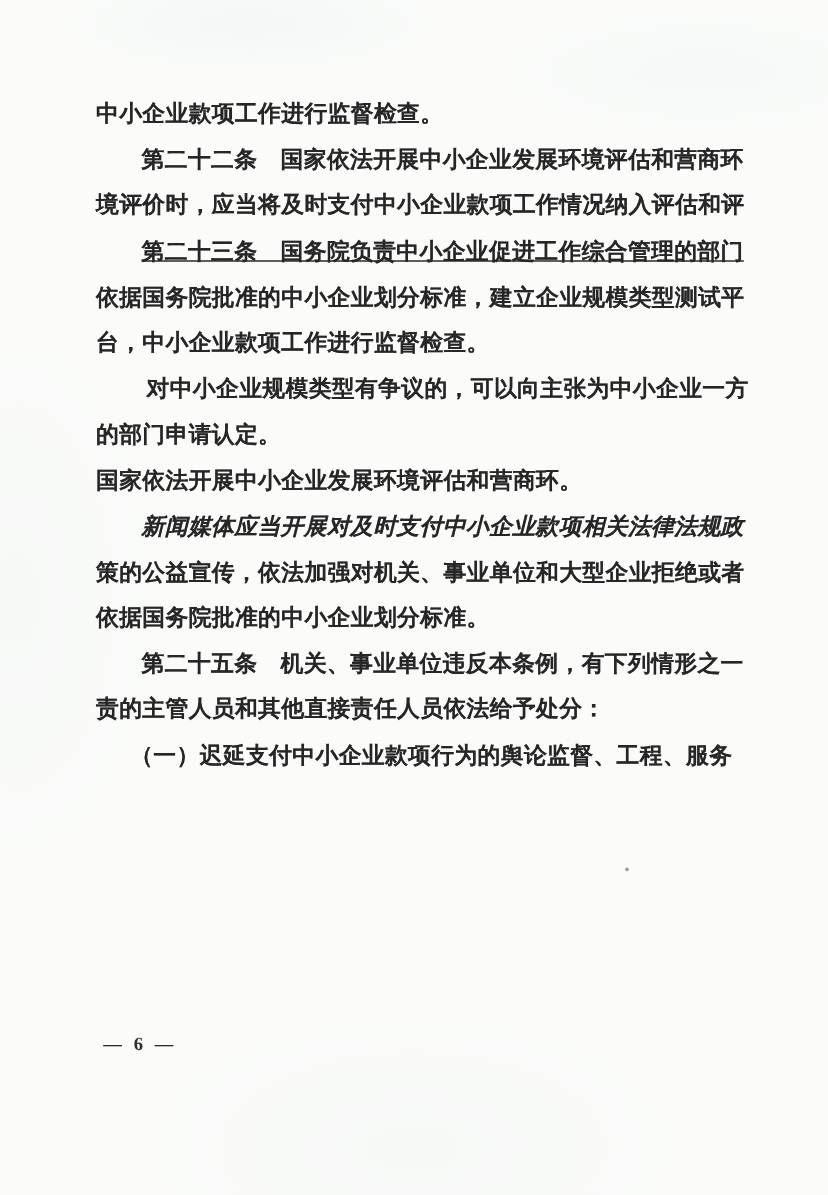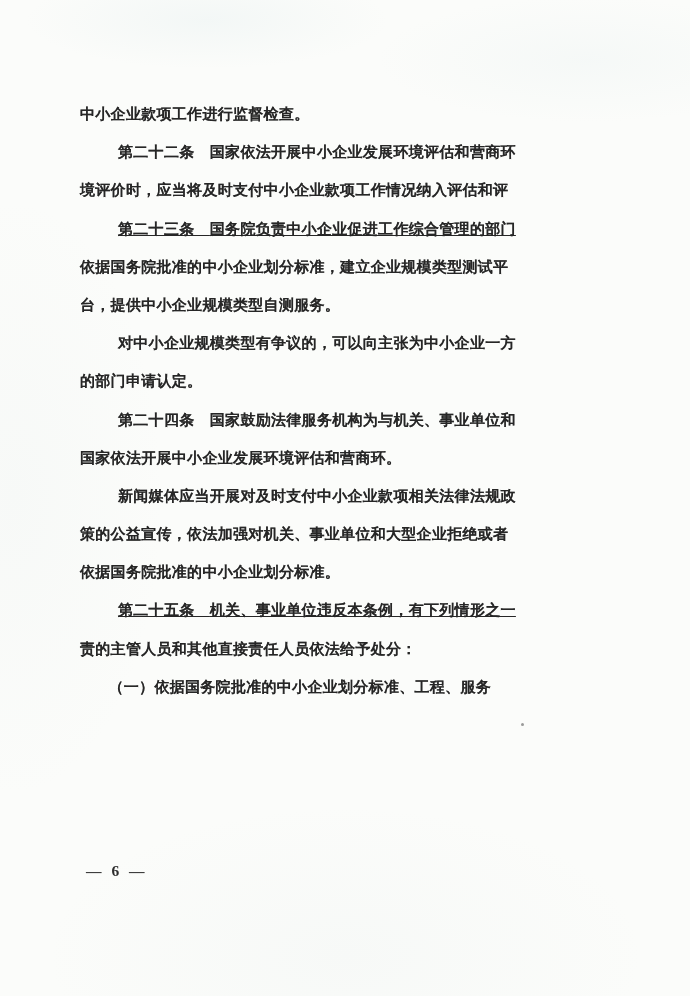--- a/index.html
+++ b/index.html
@@ -21,24 +21,24 @@
     
     background-image:
       radial-gradient(ellipse 260px 70px at 30% 2%, rgba(195,218,222,0.14), transparent 70%),
       radial-gradient(ellipse 300px 90px at 85% 6%, rgba(195,218,222,0.10), transparent 70%),
       radial-gradient(ellipse 400px 200px at 50% 96%, rgba(200,214,216,0.08), transparent 75%),
       radial-gradient(ellipse 200px 400px at 2% 50%, rgba(200,214,216,0.08), transparent 75%);
   }
   .doc-body {
     position: absolute;
     left: 80px;
-    top: 95px;
+    top: 77px;
     width: 548px;
     color: #262626;
-    font-size: 15px;
+    font-size: 19px;
     font-weight: 600;
   }
   .line {
     height: 38.2px;
     line-height: 38.2px;
     white-space: nowrap;
     letter-spacing: 0.3px;
     text-shadow: 0 0 0.4px rgba(40,40,40,0.55);
   }
   .article-no {
@@ -68,27 +68,26 @@
 </head>
 <body>
 
 <div class="page">
   <div class="doc-body">
       <div class="line">中小企业款项工作进行监督检查。</div>
       <div class="line" style="padding-left: 38px;"><span class="article-no">第二十二条　</span>国家依法开展中小企业发展环境评估和营商环</div>
       <div class="line">境评价时，应当将及时支付中小企业款项工作情况纳入评估和评</div>
       <div class="line" style="padding-left: 38px; text-decoration: underline;"><span class="article-no">第二十三条　</span>国务院负责中小企业促进工作综合管理的部门</div>
       <div class="line">依据国务院批准的中小企业划分标准，建立企业规模类型测试平</div>
-      <div class="line">台，提供中小企业规模类型自测服务。</div>
-      <div class="line" style="padding-left: 38px;">对中小企业规模类型有争议的，可以向主张为中小企业一方</div>
+      <div class="line">台，中小企业款项工作进行监督检查。</div>
+      <div class="line" style="padding-left: 38px; text-align: center;">对中小企业规模类型有争议的，可以向主张为中小企业一方</div>
       <div class="line">的部门申请认定。</div>
-      <div class="line" style="padding-left: 38px;"><span class="article-no">第二十四条　</span>国家鼓励法律服务机构为与机关、事业单位和</div>
       <div class="line">国家依法开展中小企业发展环境评估和营商环。</div>
-      <div class="line" style="padding-left: 38px;">新闻媒体应当开展对及时支付中小企业款项相关法律法规政</div>
+      <div class="line" style="padding-left: 38px; font-style: italic;">新闻媒体应当开展对及时支付中小企业款项相关法律法规政</div>
       <div class="line">策的公益宣传，依法加强对机关、事业单位和大型企业拒绝或者</div>
       <div class="line">依据国务院批准的中小企业划分标准。</div>
-      <div class="line" style="padding-left: 38px; text-decoration: underline;"><span class="article-no">第二十五条　</span>机关、事业单位违反本条例，有下列情形之一</div>
+      <div class="line" style="padding-left: 38px;"><span class="article-no">第二十五条　</span>机关、事业单位违反本条例，有下列情形之一</div>
       <div class="line">责的主管人员和其他直接责任人员依法给予处分：</div>
-      <div class="line" style="padding-left: 28.5px;">（一）依据国务院批准的中小企业划分标准、工程、服务</div>
+      <div class="line" style="padding-left: 28.5px;">（一）迟延支付中小企业款项行为的舆论监督、工程、服务</div>
     </div>
   <div class="footer">— 6 —</div>
   <div class="speck"></div>
 </div>
 
 </body></html>

